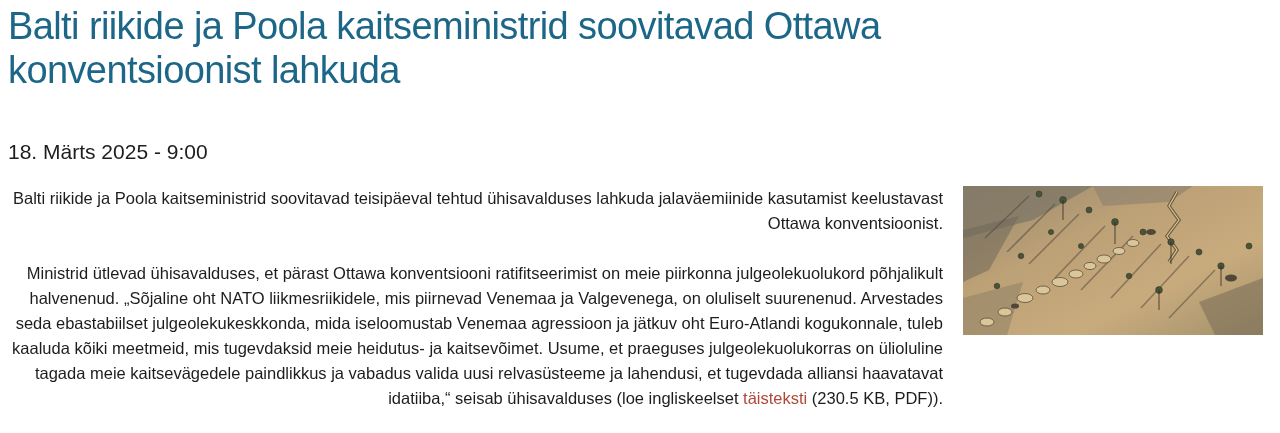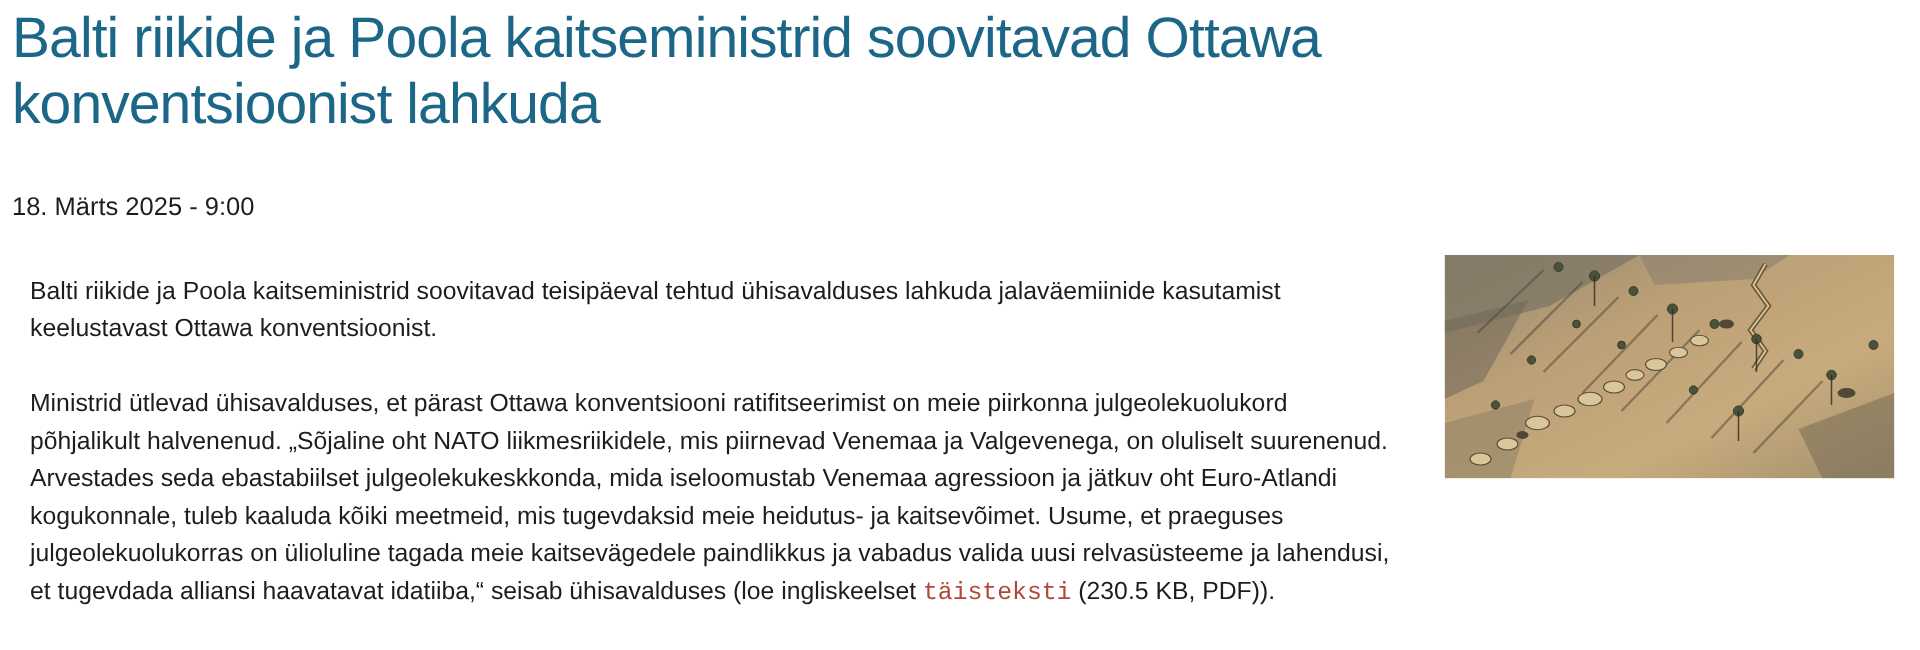--- a/index.html
+++ b/index.html
@@ -27,41 +27,40 @@
   h1.article-title {
     margin: 0;
     max-width: 1090px;
     font-size: 38px;
     line-height: 1.16;
     font-weight: 400;
     letter-spacing: -0.6px;
     color: var(--color-title);
   }
   .article-date {
-    margin-top: 36px;
-    font-size: 17px;
+    margin-top: 48px;
+    font-size: 21px;
     color: var(--color-body);
   }
   .content-row {
     margin-top: 22px;
     display: flex;
     align-items: flex-start;
   }
   .article-body {
     width: 935px;
     font-size: 16.5px;
     line-height: 25px;
   }
-  .article-body p { margin: 12px; }
+  .article-body p { margin: 0; text-align: right; }
   .article-body p + p { margin-top: 25px; }
   a.fulltext-link {
     color: var(--color-link);
     text-decoration: none;
     cursor: pointer;
-    font-family: Liberation Mono, monospace;
   }
   .file-info { }
   figure.article-figure {
     margin: 0 0 0 20px;
     width: 300px;
     flex: 0 0 300px;
   }
   .photo-wrap {
     width: 300px;
     height: 149px;

